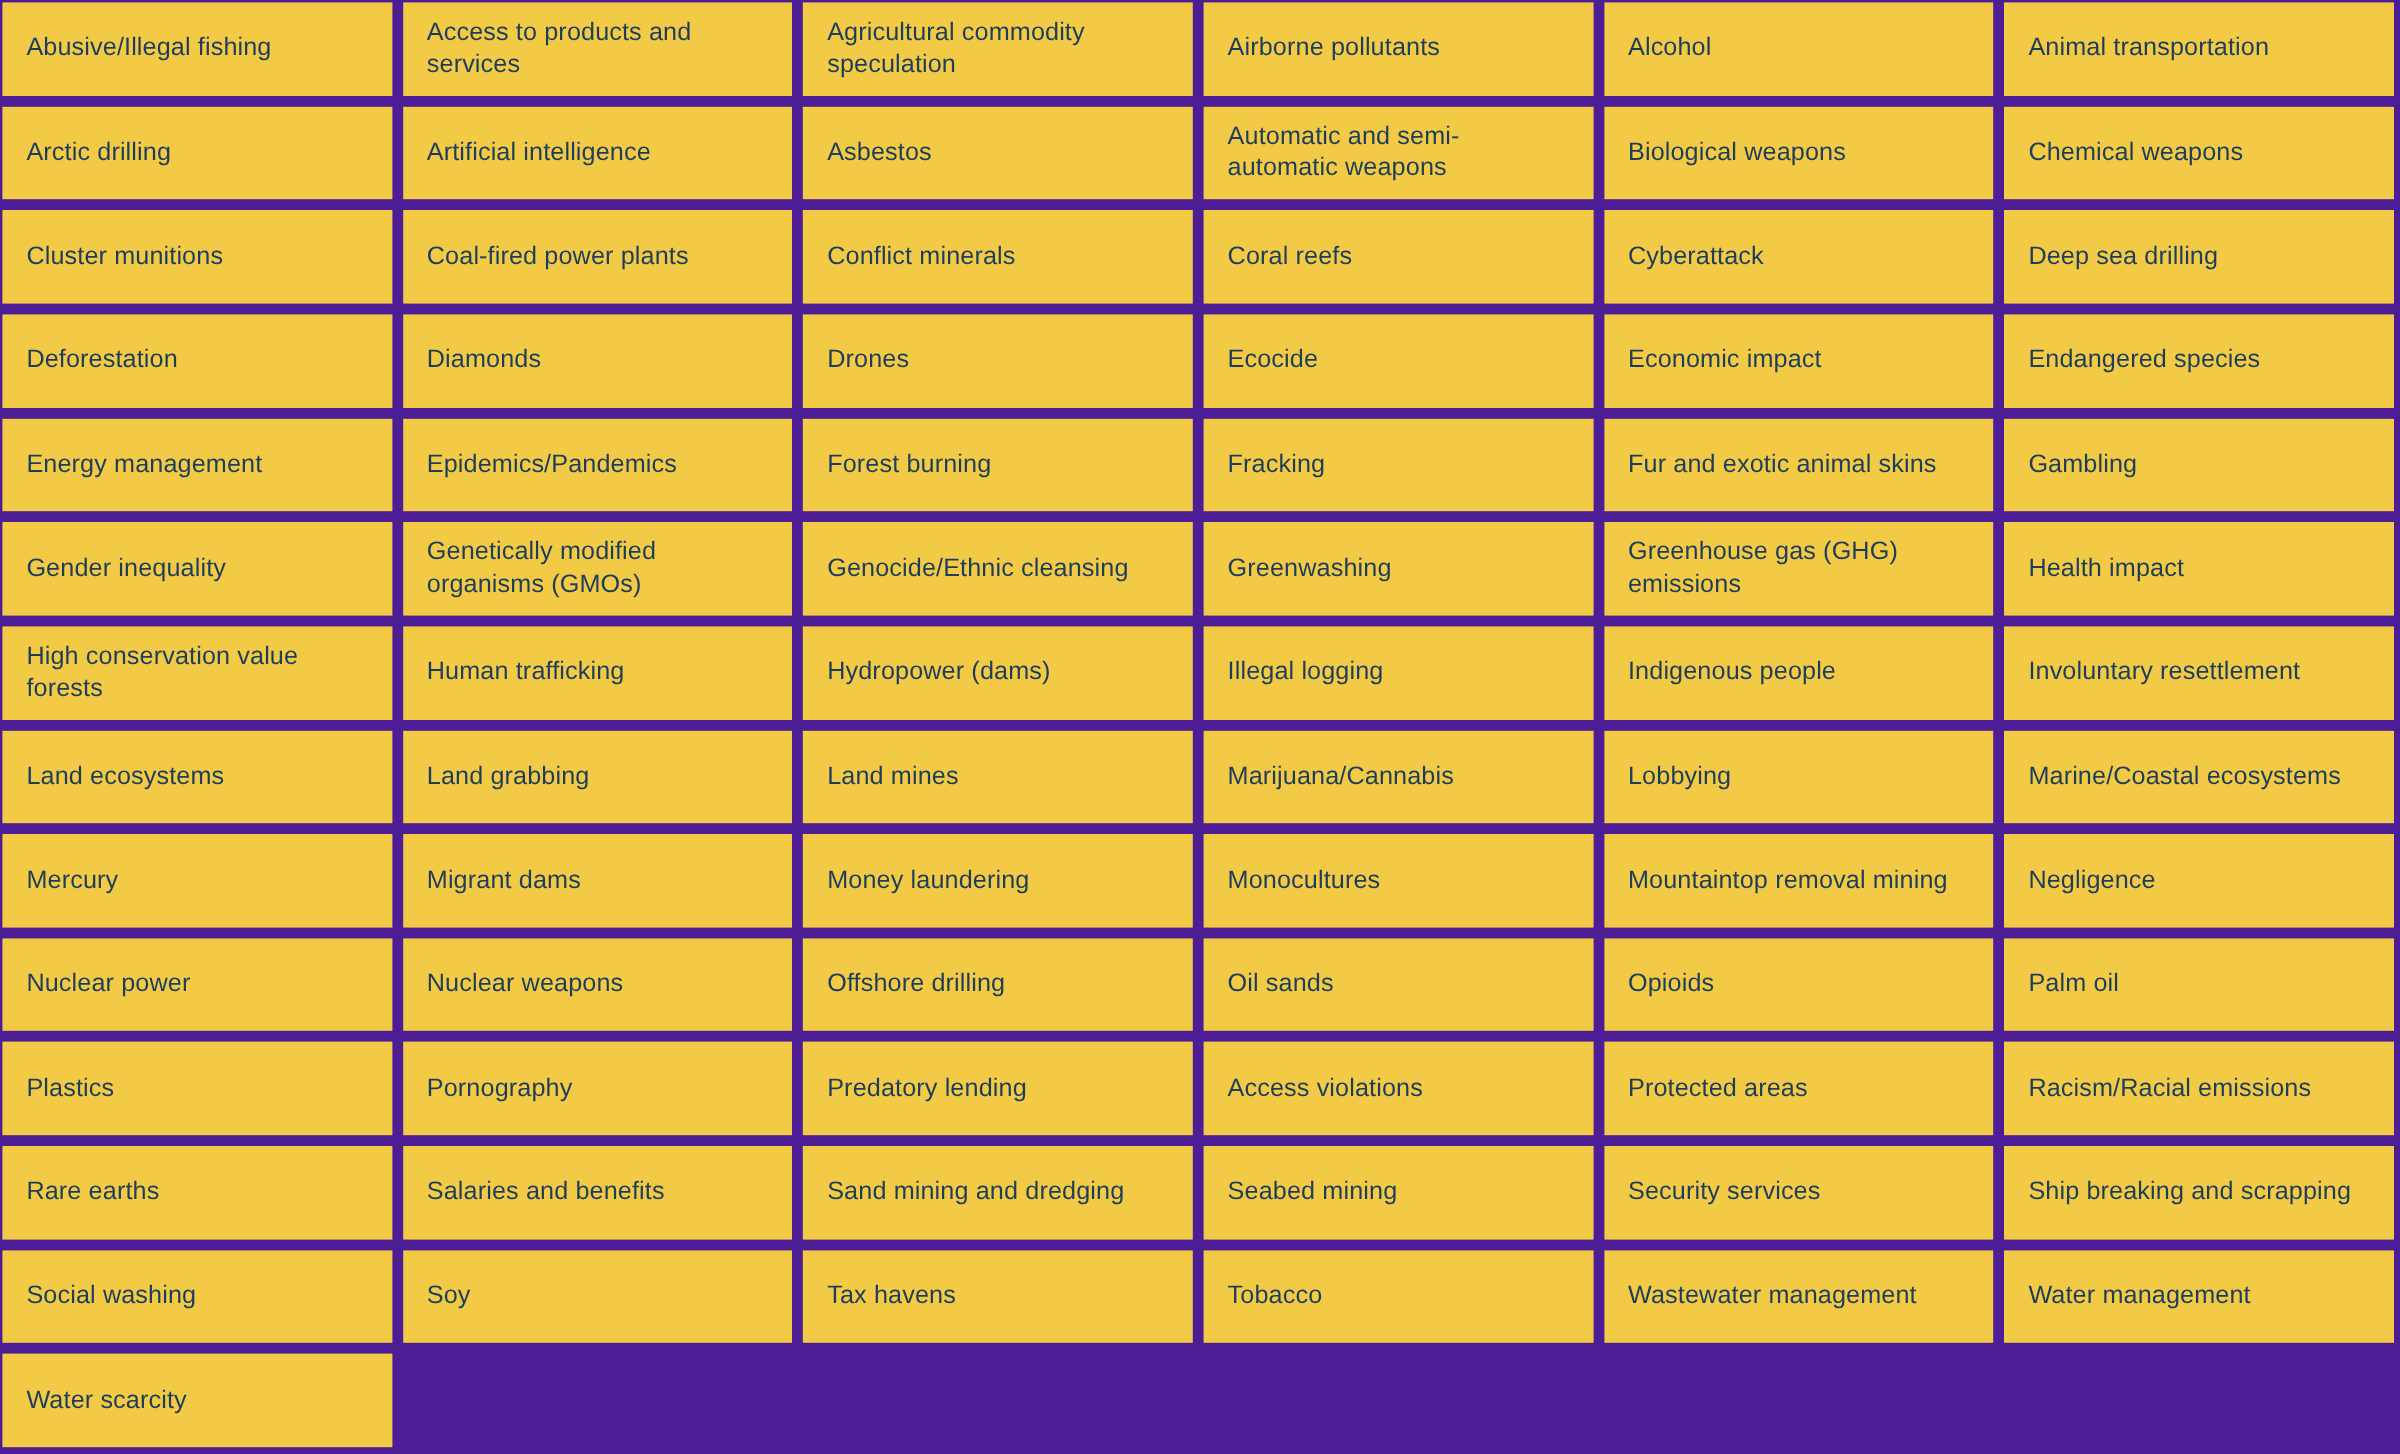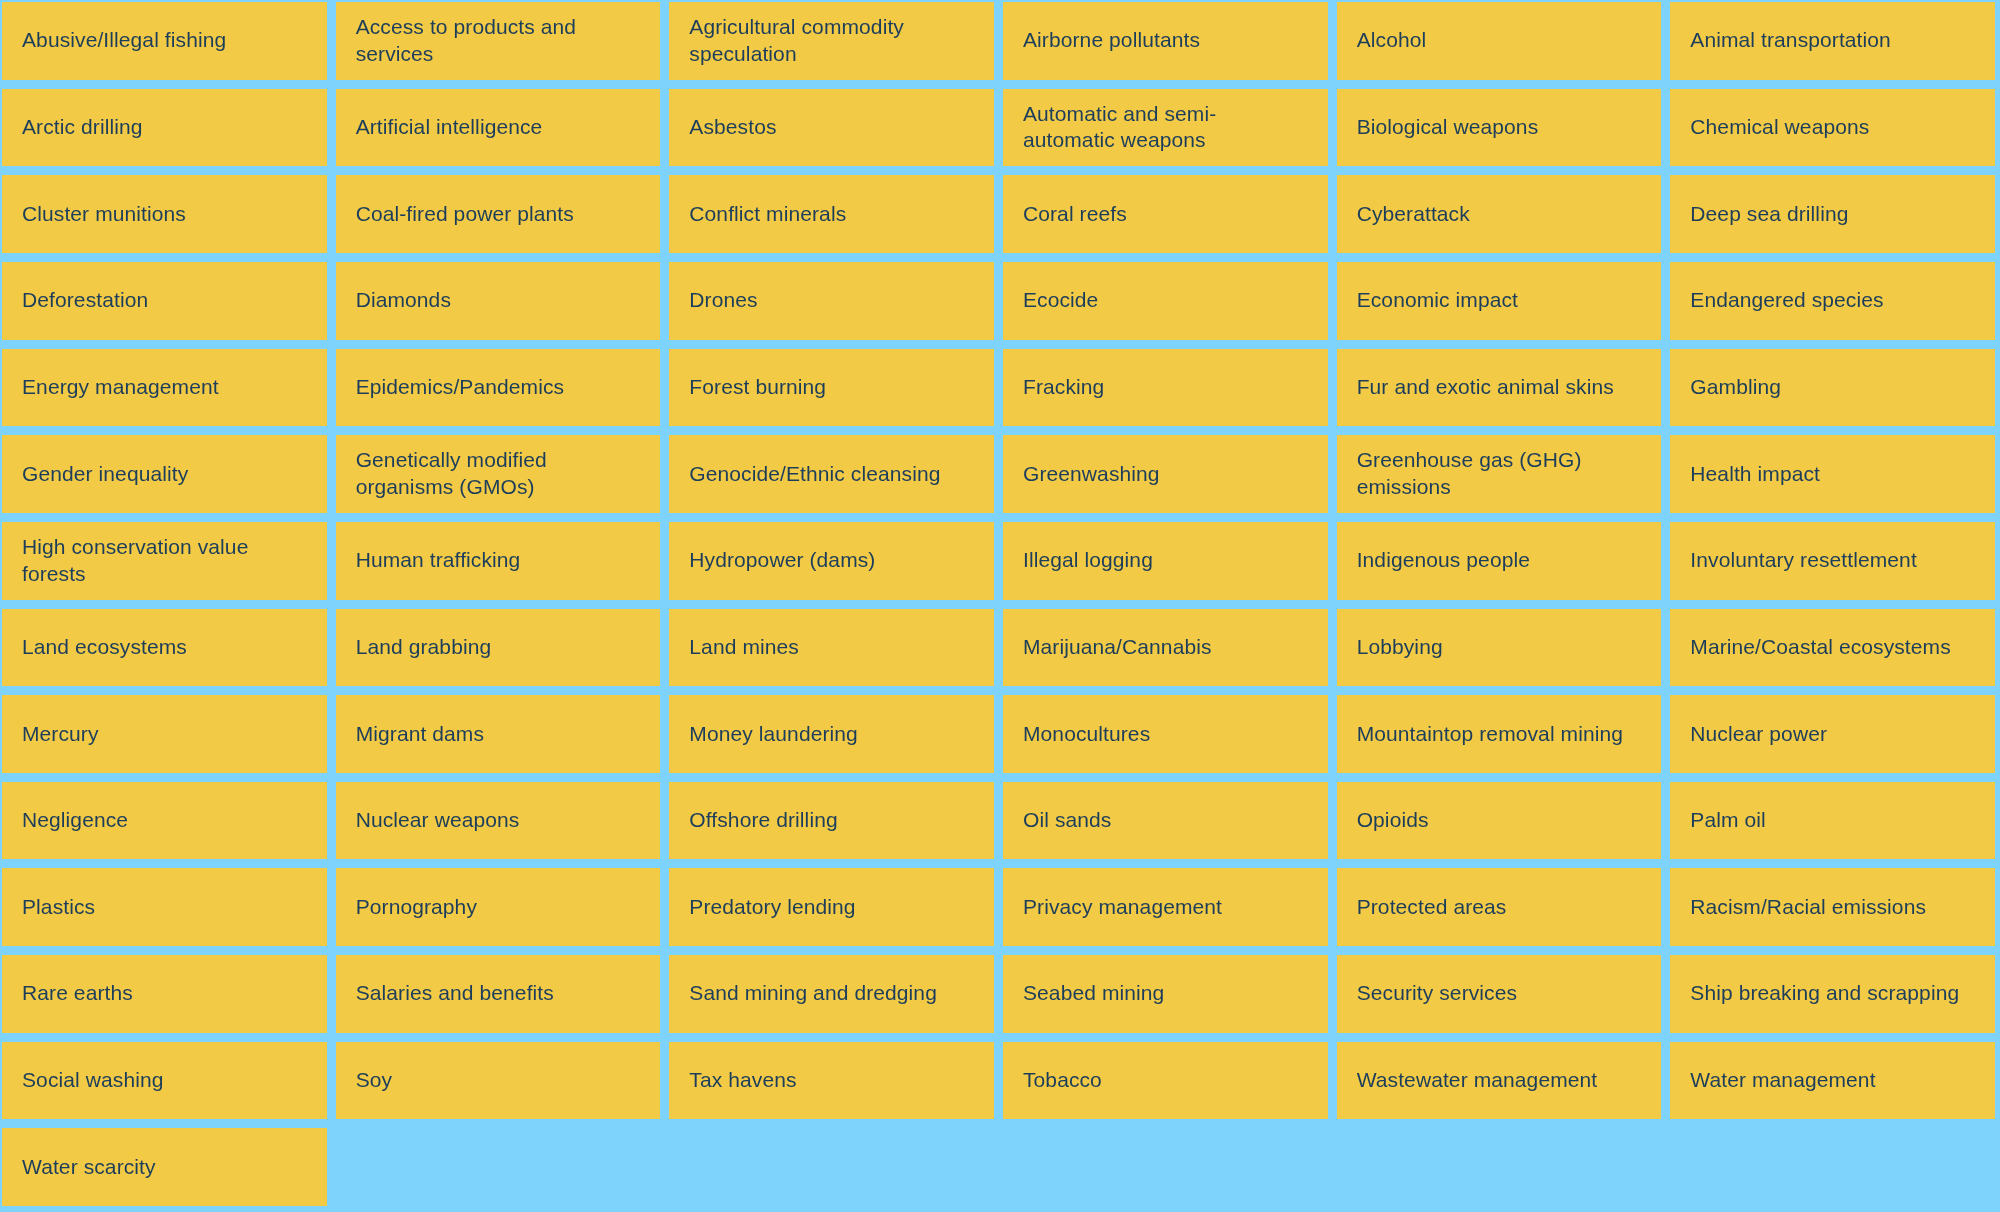--- a/index.html
+++ b/index.html
@@ -19,21 +19,21 @@
     left: 0;
     top: 0;
     width: 2000px;
     height: 1212px;
     box-sizing: border-box;
     padding: 2px 5px 6px 2px;
     display: grid;
     grid-template-columns: repeat(6, 1fr);
     grid-template-rows: repeat(14, 1fr);
     gap: 9px;
-    background: #7dd3fc;
+    background: #4c1d95;
   }
   .topic-tile {
     background: #F2CA46;
     display: flex;
     align-items: center;
     box-sizing: border-box;
     padding: 4px 22px 4px 20px;
     cursor: pointer;
   }
   .topic-tile span {
@@ -201,26 +201,26 @@
     <div class="topic-tile">
       <span>Money laundering</span>
     </div>
     <div class="topic-tile">
       <span>Monocultures</span>
     </div>
     <div class="topic-tile">
       <span>Mountaintop removal mining</span>
     </div>
     <div class="topic-tile">
+      <span>Negligence</span>
+    </div>
+    <div class="topic-tile">
       <span>Nuclear power</span>
     </div>
     <div class="topic-tile">
-      <span>Negligence</span>
-    </div>
-    <div class="topic-tile">
       <span>Nuclear weapons</span>
     </div>
     <div class="topic-tile">
       <span>Offshore drilling</span>
     </div>
     <div class="topic-tile">
       <span>Oil sands</span>
     </div>
     <div class="topic-tile">
       <span>Opioids</span>
@@ -231,21 +231,21 @@
     <div class="topic-tile">
       <span>Plastics</span>
     </div>
     <div class="topic-tile">
       <span>Pornography</span>
     </div>
     <div class="topic-tile">
       <span>Predatory lending</span>
     </div>
     <div class="topic-tile">
-      <span>Privacy management</span>
+      <span>Access violations</span>
     </div>
     <div class="topic-tile">
       <span>Protected areas</span>
     </div>
     <div class="topic-tile">
       <span>Racism/Racial emissions</span>
     </div>
     <div class="topic-tile">
       <span>Rare earths</span>
     </div>

